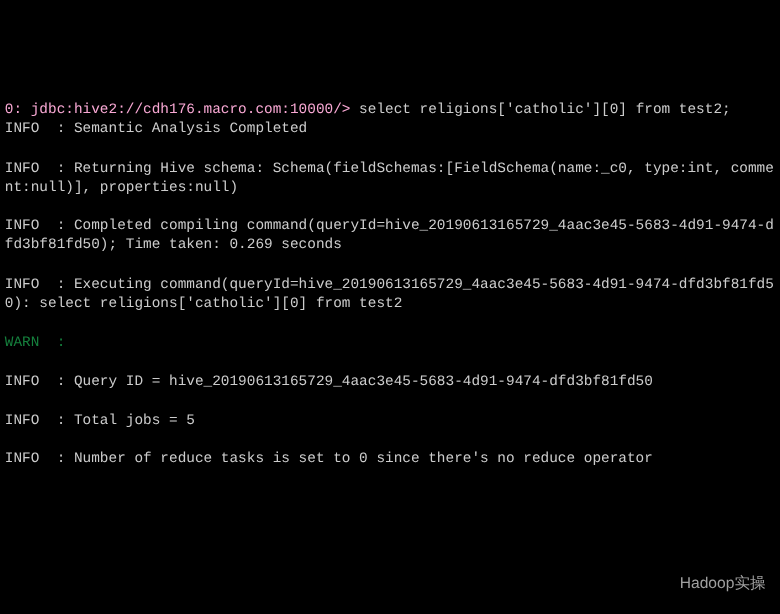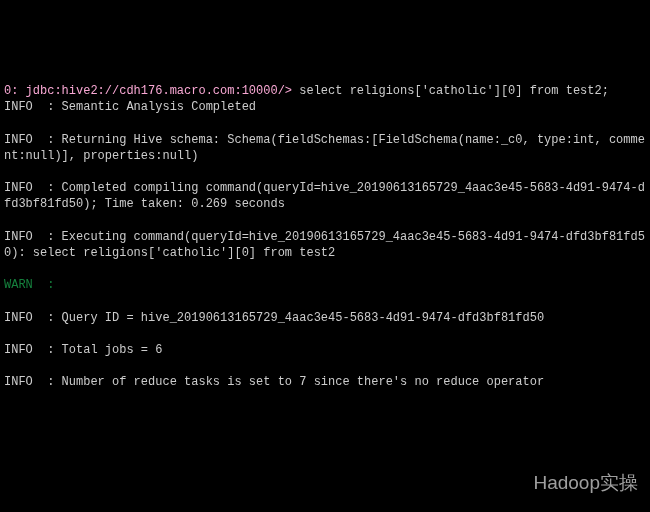--- a/index.html
+++ b/index.html
@@ -23,21 +23,21 @@
   .warn { color: #15803d; }
   .watermark {
     position: absolute;
     right: 12px;
     bottom: 16px;
     display: flex;
     align-items: center;
     gap: 6px;
     color: #bbb;
     font-family: sans-serif;
-    font-size: 19px;
+    font-size: 13px;
     opacity: 0.85;
   }
   .wm-icon {
     width: 20px;
     height: 20px;
     display: inline-block;
   }
   .wm-icon svg { width: 100%; height: 100%; }
 </style>
 </head>
@@ -46,22 +46,22 @@
 
 
 <div class="terminal">
 <span class="prompt">0: jdbc:hive2://cdh176.macro.com:10000/&gt;</span> <span>select religions['catholic'][0] from test2;</span>
 <div>INFO  : Semantic Analysis Completed</div>
 <div>INFO  : Returning Hive schema: Schema(fieldSchemas:[FieldSchema(name:_c0, type:int, comment:null)], properties:null)</div>
 <div>INFO  : Completed compiling command(queryId=hive_20190613165729_4aac3e45-5683-4d91-9474-dfd3bf81fd50); Time taken: 0.269 seconds</div>
 <div>INFO  : Executing command(queryId=hive_20190613165729_4aac3e45-5683-4d91-9474-dfd3bf81fd50): select religions['catholic'][0] from test2</div>
 <div class="warn">WARN  :</div>
 <div>INFO  : Query ID = hive_20190613165729_4aac3e45-5683-4d91-9474-dfd3bf81fd50</div>
-<div>INFO  : Total jobs = 6</div>
-<div>INFO  : Number of reduce tasks is set to 7 since there's no reduce operator</div>
+<div>INFO  : Total jobs = 5</div>
+<div>INFO  : Number of reduce tasks is set to 0 since there's no reduce operator</div>
 
 
 
 
 
 
 
 
 
 

